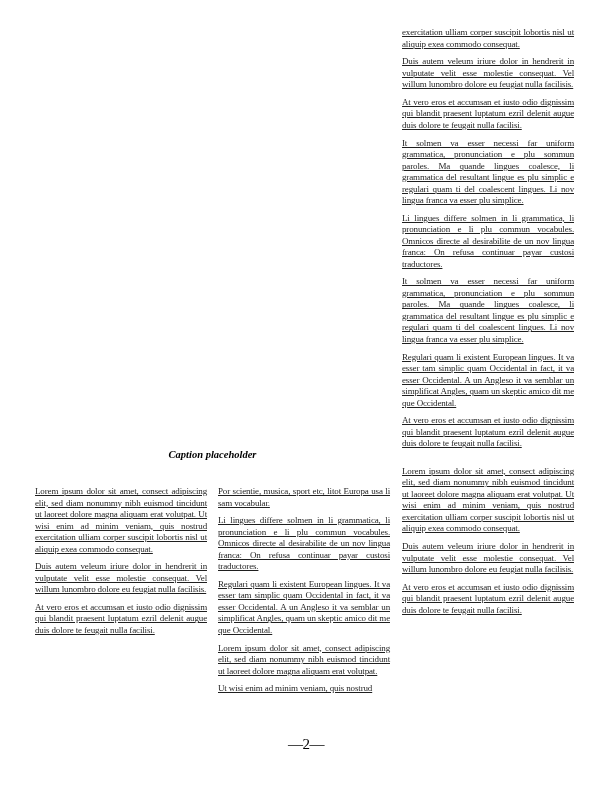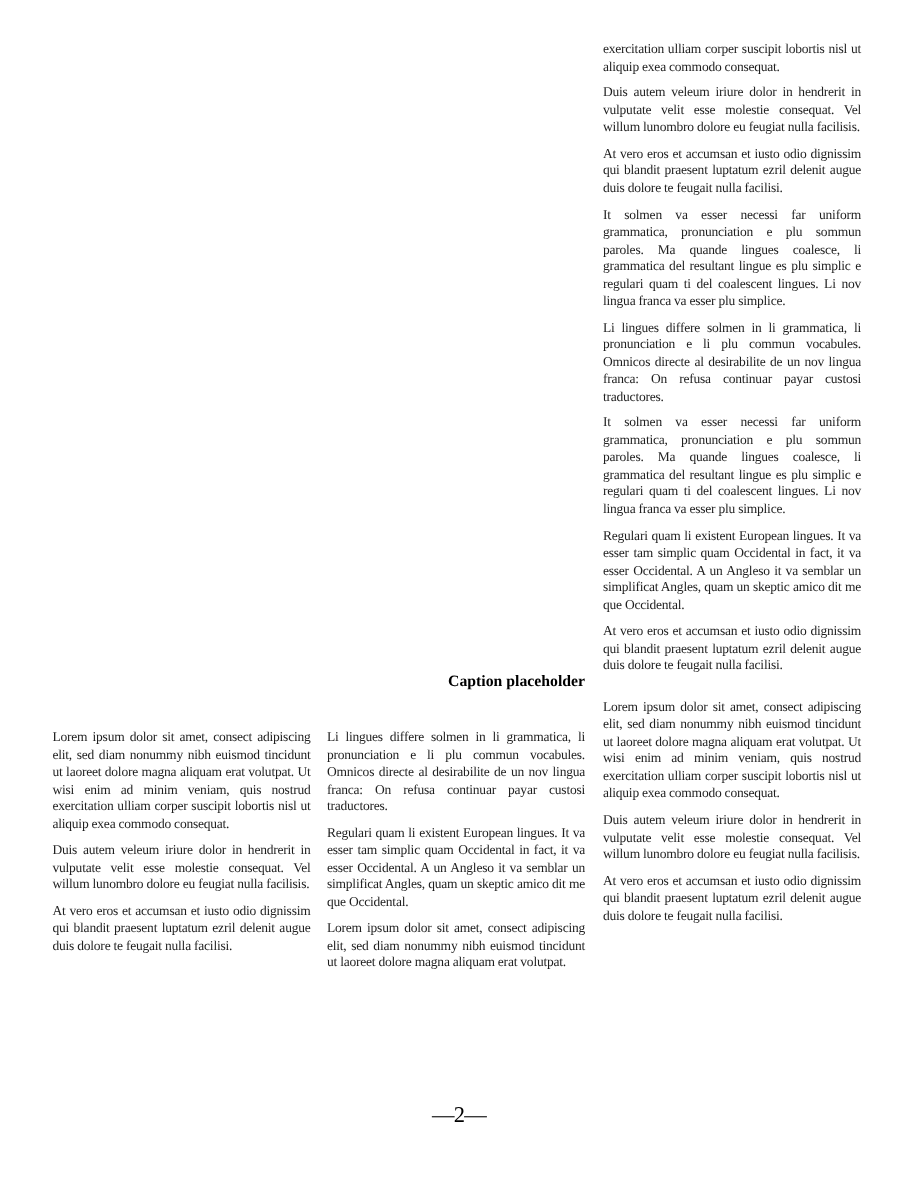--- a/index.html
+++ b/index.html
@@ -20,43 +20,45 @@
     position: absolute;
     width: 172px;
     font-size: 9px;
     line-height: 11.5px;
     letter-spacing: -0.15px;
     text-align: justify;
   }
   .para {
     margin: 0 0 6.2px 0;
     padding: 0;
+    text-decoration: underline;
   }
   .col-right   { left: 402px; top: 27px; }
   .col-left    { left: 35px;  top: 486px; }
   .col-middle  { left: 218px; top: 486px; }
   .section-break { margin-top: 16px; }
   .figure-area {
     position: absolute;
     left: 35px;
     top: 28px;
     width: 355px;
     height: 412px;
     background: #ffffff;
   }
   .figure-caption {
     position: absolute;
     left: 35px;
     top: 448px;
     width: 355px;
-    text-align: right;
+    text-align: center;
     font-weight: bold;
     font-size: 10.5px;
     line-height: 13px;
     color: #000000;
+    font-style: italic;
   }
   .footer {
     position: absolute;
     left: 0;
     top: 735px;
     width: 612px;
     text-align: center;
     font-size: 15px;
     line-height: 18px;
     letter-spacing: -0.5px;
@@ -72,23 +74,25 @@
 
   <div class="figure-caption">Caption placeholder</div>
 
   <div class="col col-left">
       <p class="para">Lorem ipsum dolor sit amet, consect adipiscing elit, sed diam nonummy nibh euismod tincidunt ut laoreet dolore magna aliquam erat volutpat. Ut wisi enim ad minim veniam, quis nostrud exercitation ulliam corper suscipit lobortis nisl ut aliquip exea commodo consequat.</p>
       <p class="para">Duis autem veleum iriure dolor in hendrerit in vulputate velit esse molestie consequat. Vel willum lunombro dolore eu feugiat nulla facilisis.</p>
       <p class="para">At vero eros et accumsan et iusto odio dignissim qui blandit praesent luptatum ezril delenit augue duis dolore te feugait nulla facilisi.</p>
     </div>
 
   <div class="col col-middle">
+      <p class="para">Por scientie, musica, sport etc, litot Europa usa li sam vocabular.</p>
       <p class="para">Li lingues differe solmen in li grammatica, li pronunciation e li plu commun vocabules. Omnicos directe al desirabilite de un nov lingua franca: On refusa continuar payar custosi traductores.</p>
       <p class="para">Regulari quam li existent European lingues. It va esser tam simplic quam Occidental in fact, it va esser Occidental. A un Angleso it va semblar un simplificat Angles, quam un skeptic amico dit me que Occidental.</p>
       <p class="para">Lorem ipsum dolor sit amet, consect adipiscing elit, sed diam nonummy nibh euismod tincidunt ut laoreet dolore magna aliquam erat volutpat.</p>
+      <p class="para">Ut wisi enim ad minim veniam, quis nostrud</p>
     </div>
 
   <div class="col col-right">
     <div>
         <p class="para">exercitation ulliam corper suscipit lobortis nisl ut aliquip exea commodo consequat.</p>
         <p class="para">Duis autem veleum iriure dolor in hendrerit in vulputate velit esse molestie consequat. Vel willum lunombro dolore eu feugiat nulla facilisis.</p>
         <p class="para">At vero eros et accumsan et iusto odio dignissim qui blandit praesent luptatum ezril delenit augue duis dolore te feugait nulla facilisi.</p>
         <p class="para">It solmen va esser necessi far uniform grammatica, pronunciation e plu sommun paroles. Ma quande lingues coalesce, li grammatica del resultant lingue es plu simplic e regulari quam ti del coalescent lingues. Li nov lingua franca va esser plu simplice.</p>
         <p class="para">Li lingues differe solmen in li grammatica, li pronunciation e li plu commun vocabules. Omnicos directe al desirabilite de un nov lingua franca: On refusa continuar payar custosi traductores.</p>
         <p class="para">It solmen va esser necessi far uniform grammatica, pronunciation e plu sommun paroles. Ma quande lingues coalesce, li grammatica del resultant lingue es plu simplic e regulari quam ti del coalescent lingues. Li nov lingua franca va esser plu simplice.</p>

